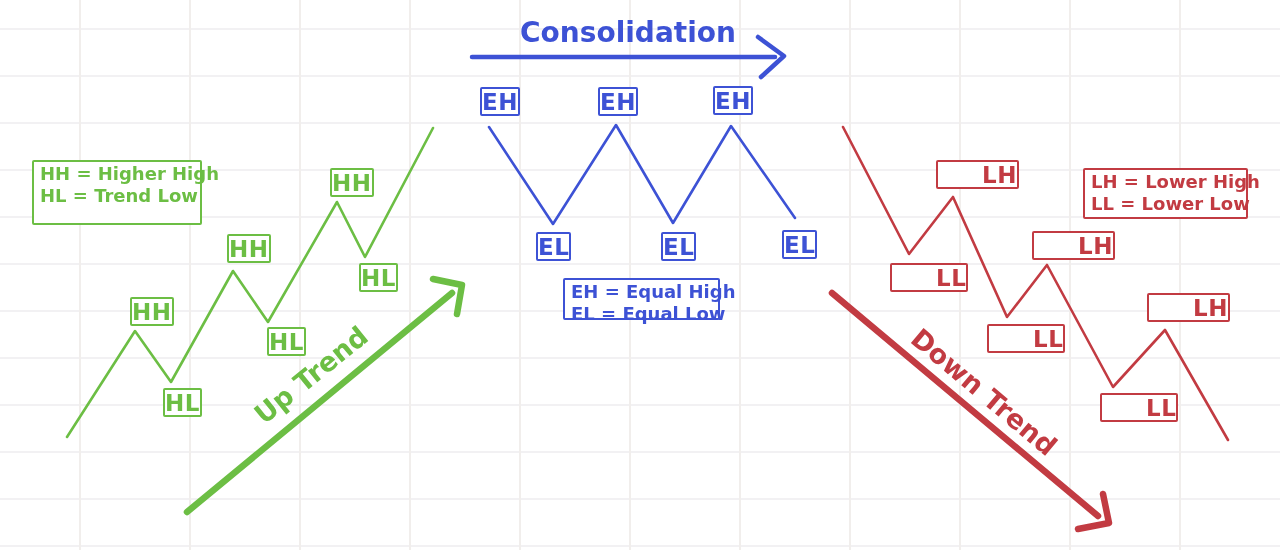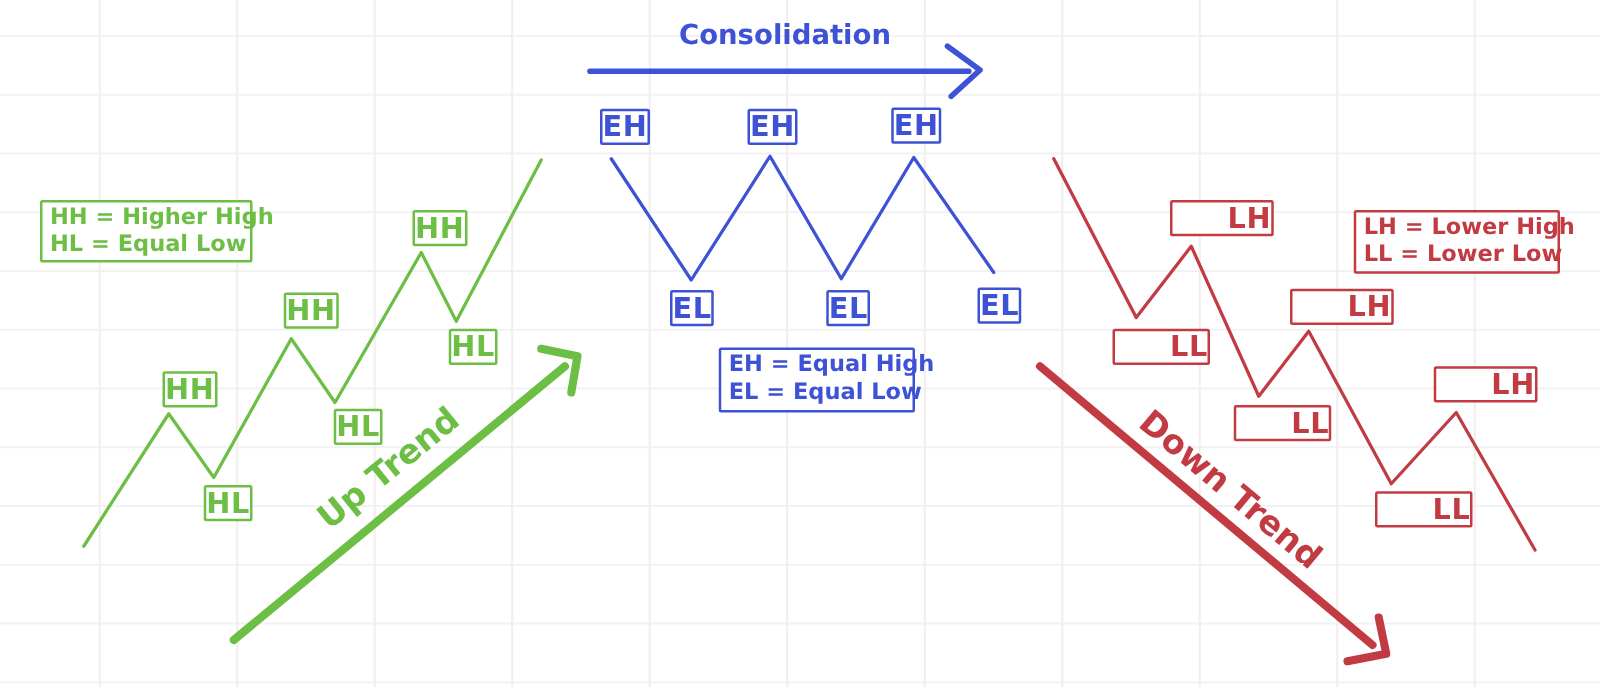--- a/index.html
+++ b/index.html
@@ -60,21 +60,21 @@
   }
   .legend.g{border-color:#6cbe44;color:#6cbe44;}
   .legend.b{border-color:#3d52d5;color:#3d52d5;}
   .legend.r{border-color:#c23b42;color:#c23b42;}
   .legend span{display:block;}
 
   
   .title{
     position:absolute;
     font-weight:bold;
-    font-size:22px;
+    font-size:28px;
     white-space:nowrap;
   }
   .title.consolidation{
     left:470px;top:16px;width:316px;
     text-align:center;color:#3d52d5;
   }
   .title.rotated{transform:translate(-50%,-50%) rotate(var(--rot));}
   .title.up{left:311px;top:375px;--rot:-39deg;color:#6cbe44;font-size:27px;}
   .title.down{left:984px;top:392px;--rot:40deg;color:#c23b42;font-size:27px;}
 </style>
@@ -98,26 +98,26 @@
     <polyline class="zz zz-red" points="843,127 909,254 953,197 1007,317 1047,265 1113,387 1165,330 1228,440"></polyline>
 
     <path class="trend-shaft red" d="M832,293 L1098,516"></path>
     <polyline class="trend-head red" points="1103,494 1109,523 1078,529"></polyline>
   </svg>
 
   <div class="title consolidation">Consolidation</div>
   <div class="title rotated up">Up Trend</div>
   <div class="title rotated down">Down Trend</div>
 
-  <div class="legend g" style="left:32px;top:160px;width:170px;height:50px;">
+  <div class="legend g" style="left:32px;top:160px;width:170px;height:65px;">
     <span>HH = Higher High</span>
-    <span>HL = Equal Low</span>
+    <span>HL = Trend Low</span>
   </div>
 
-  <div class="legend b" style="left:575px;top:278px;width:157px;height:52px;">
+  <div class="legend b" style="left:563px;top:278px;width:157px;height:42px;">
     <span>EH = Equal High</span>
     <span>EL = Equal Low</span>
   </div>
 
   <div class="legend r" style="left:1083px;top:168px;width:165px;height:51px;">
     <span>LH = Lower High</span>
     <span>LL = Lower Low</span>
   </div>
 
   <div class="marker g" style="left:118px;top:297px;">HH</div>

